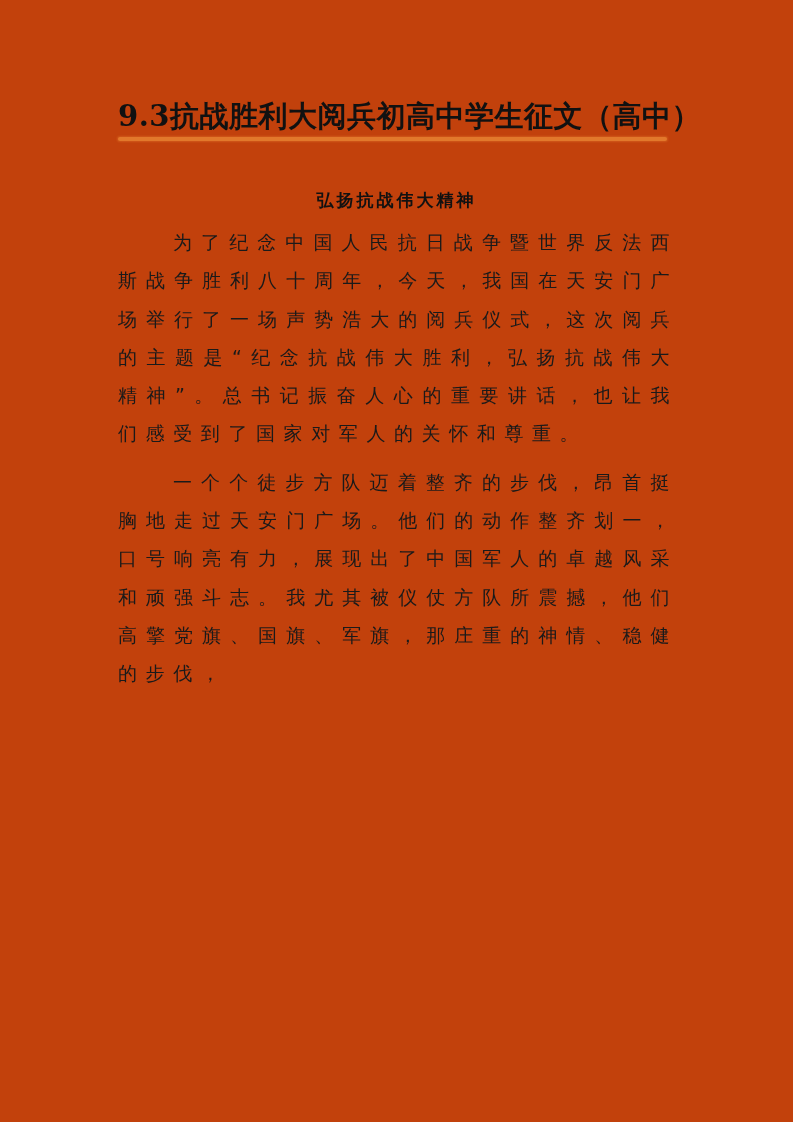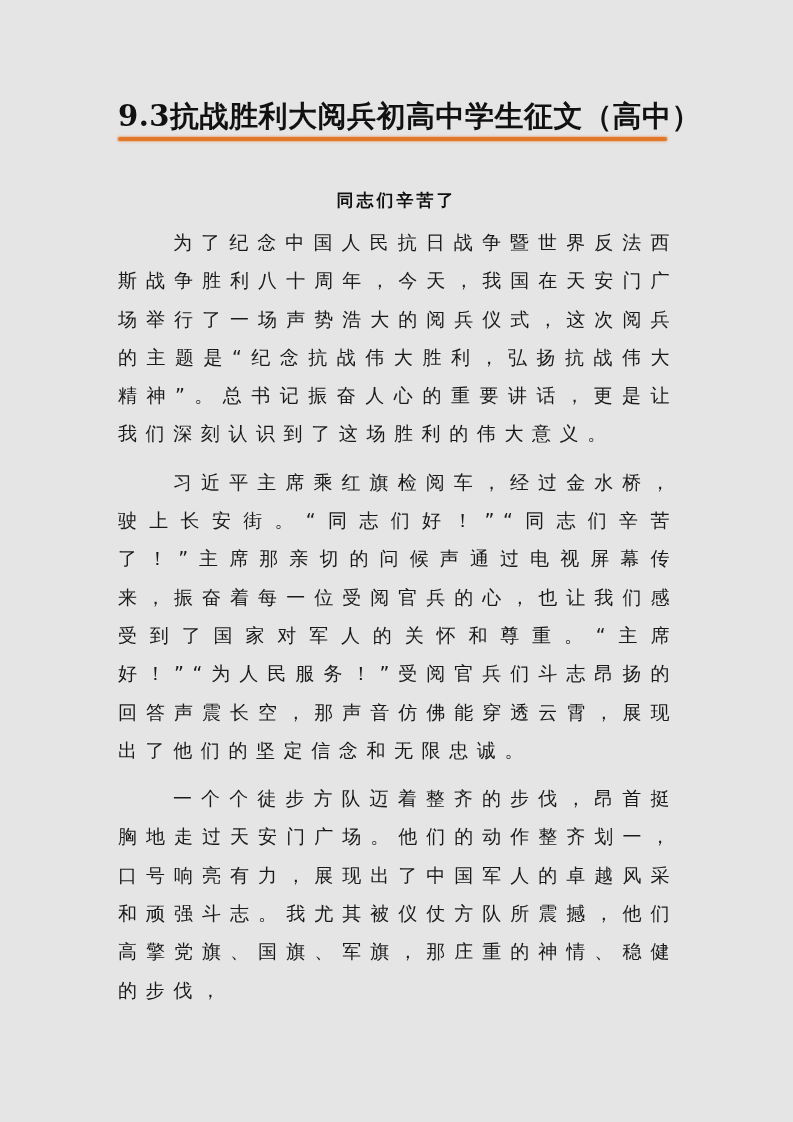--- a/index.html
+++ b/index.html
@@ -12,21 +12,21 @@
     height: 1122px;
     position: relative;
     overflow: hidden;
     color: #000000;
   }
   .page {
     position: absolute;
     left: 0; top: 0;
     width: 793px;
     height: 1122px;
-    background: #e5e5e5;
+    background: #c2410c;
   }
   .title-block {
     position: absolute;
     left: 118px;
     top: 98px;
     width: 560px;
   }
   .doc-title {
     font-family: "DejaVu Serif", "Liberation Serif", serif;
     font-size: 29px;
@@ -81,21 +81,20 @@
 </head>
 <body>
 
 <div class="page">
 
   <div class="title-block">
     <h1 class="doc-title">9.3抗战胜利大阅兵初高中学生征文（高中）</h1>
     <div class="title-underline" style="background: rgb(226, 120, 43);"></div>
   </div>
 
-  <div class="subtitle">同志们辛苦了</div>
+  <div class="subtitle">弘扬抗战伟大精神</div>
 
   <div class="body-text">
-    <p class="para">为了纪念中国人民抗日战争暨世界反法西斯战争胜利八十周年，今天，我国在天安门广场举行了一场声势浩大的阅兵仪式，这次阅兵的主题是“纪念抗战伟大胜利，弘扬抗战伟大精神”。总书记振奋人心的重要讲话，更是让我们深刻认识到了这场胜利的伟大意义。</p>
-    <p class="para">习近平主席乘红旗检阅车，经过金水桥，驶上长安街。“同志们好！”“同志们辛苦了！”主席那亲切的问候声通过电视屏幕传来，振奋着每一位受阅官兵的心，也让我们感受到了国家对军人的关怀和尊重。“主席好！”“为人民服务！”受阅官兵们斗志昂扬的回答声震长空，那声音仿佛能穿透云霄，展现出了他们的坚定信念和无限忠诚。</p>
+    <p class="para">为了纪念中国人民抗日战争暨世界反法西斯战争胜利八十周年，今天，我国在天安门广场举行了一场声势浩大的阅兵仪式，这次阅兵的主题是“纪念抗战伟大胜利，弘扬抗战伟大精神”。总书记振奋人心的重要讲话，也让我们感受到了国家对军人的关怀和尊重。</p>
     <p class="para">一个个徒步方队迈着整齐的步伐，昂首挺胸地走过天安门广场。他们的动作整齐划一，口号响亮有力，展现出了中国军人的卓越风采和顽强斗志。我尤其被仪仗方队所震撼，他们高擎党旗、国旗、军旗，那庄重的神情、稳健的步伐，</p>
   </div>
 
 </div>
 
 </body></html>

